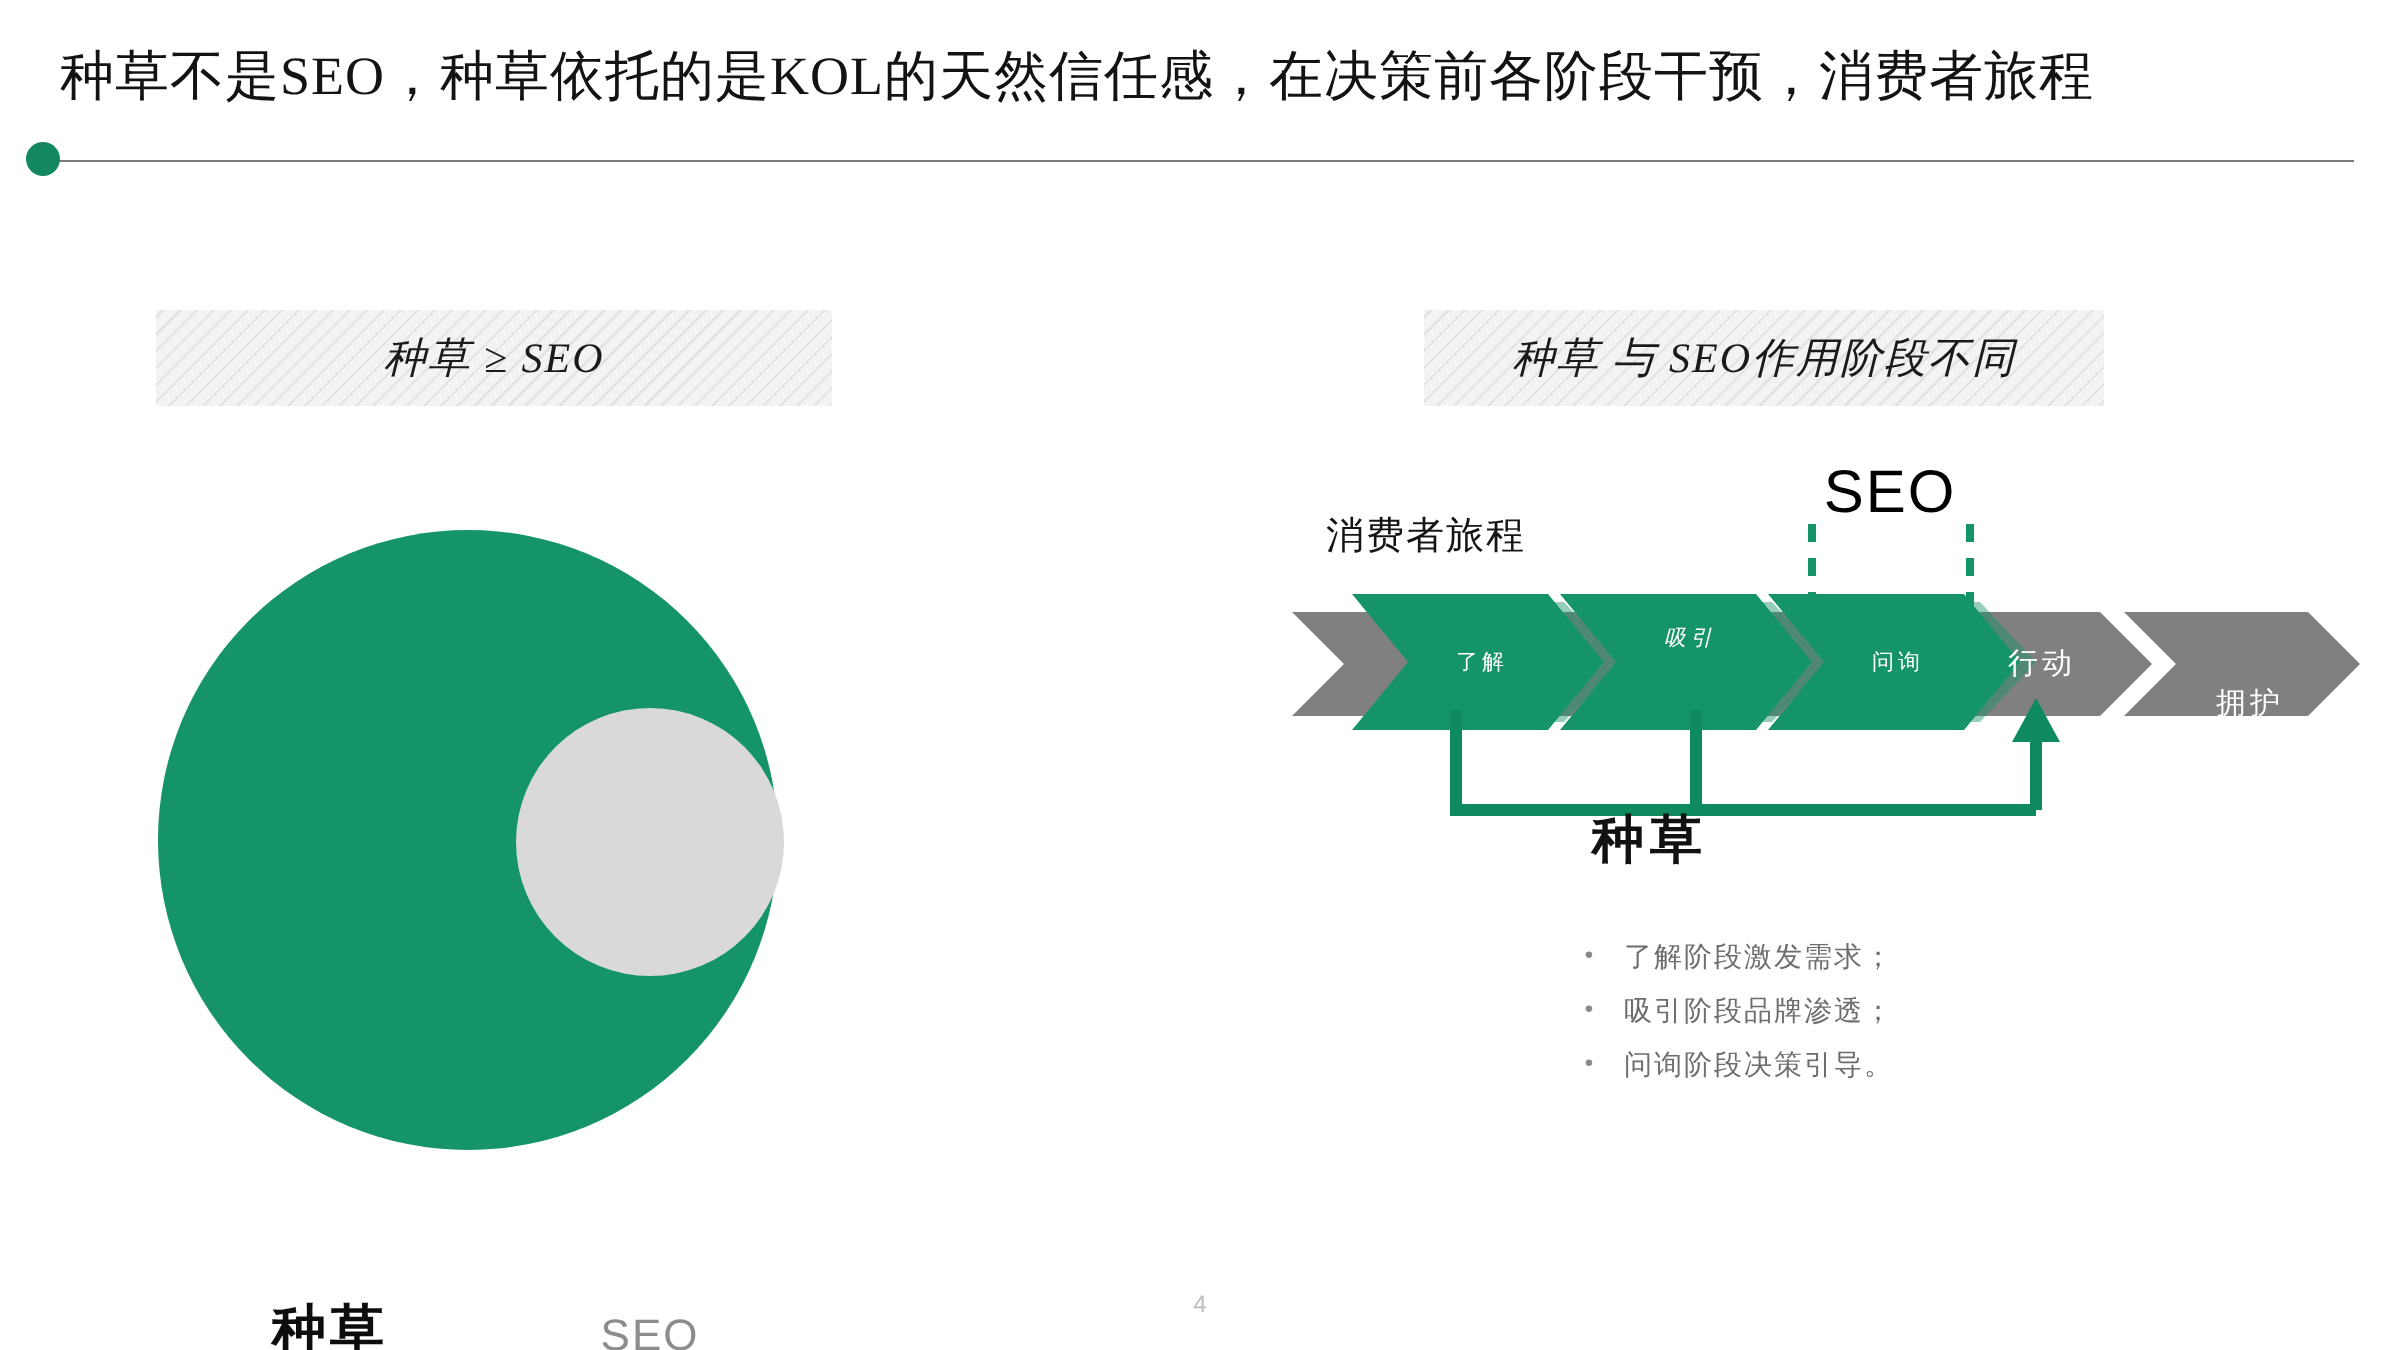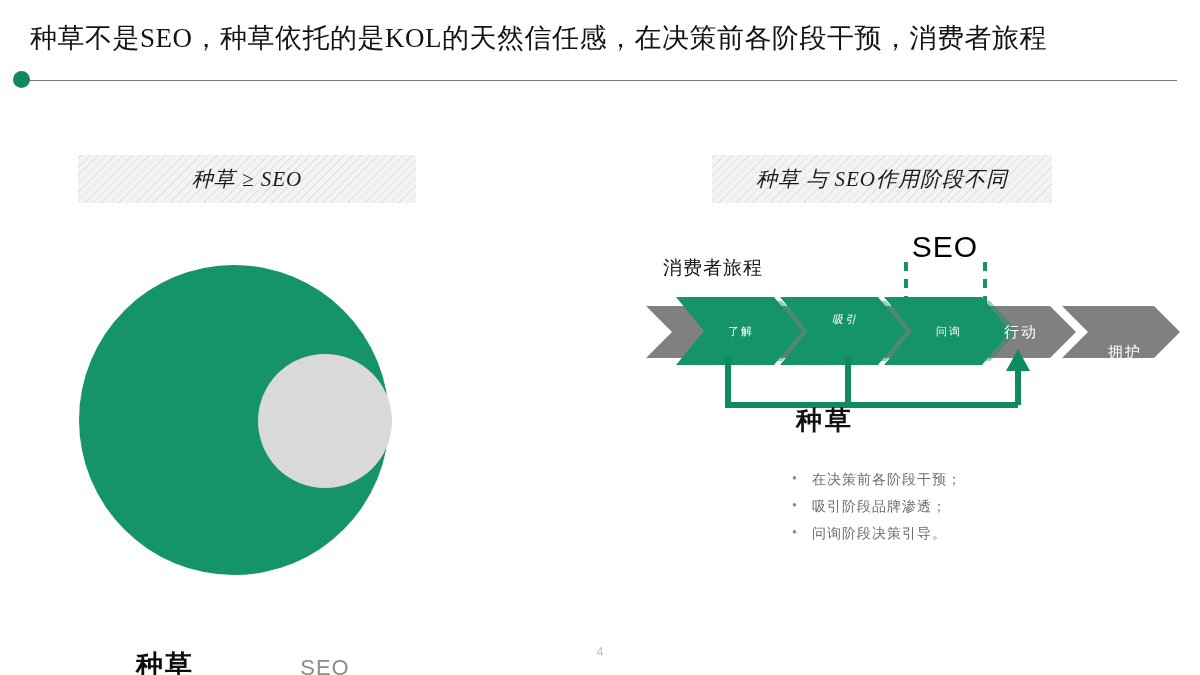--- a/index.html
+++ b/index.html
@@ -172,21 +172,21 @@
         <line x1="378" y1="180" x2="378" y2="140" stroke="#0f8a5f" stroke-width="6"></line>
         <polygon points="378,124 390,146 366,146" fill="#0f8a5f"></polygon>
       </g>
     </svg>
 
     <div class="seo-bracket-label">SEO</div>
 
     <div class="chengcao-label">种草</div>
 
     <ul class="journey-bullets" id="journey-bullets">
-        <li>在决策前各阶段干预；</li>
+        <li>了解阶段激发需求；</li>
         <li>吸引阶段品牌渗透；</li>
         <li>问询阶段决策引导。</li>
       </ul>
 
     <div id="chev-labels">
         <div class="chev-label" style="left: 381px; top: 107px;">行动</div>
         <div class="chev-label" style="left: 485px; top: 107px; margin-top: 20px;">拥护</div>
         <div class="chev-label green" style="left: 101px; top: 106px;">了解</div>
         <div class="chev-label green" style="left: 205px; top: 94px; font-style: italic;">吸引</div>
         <div class="chev-label green" style="left: 309px; top: 106px;">问询</div>

